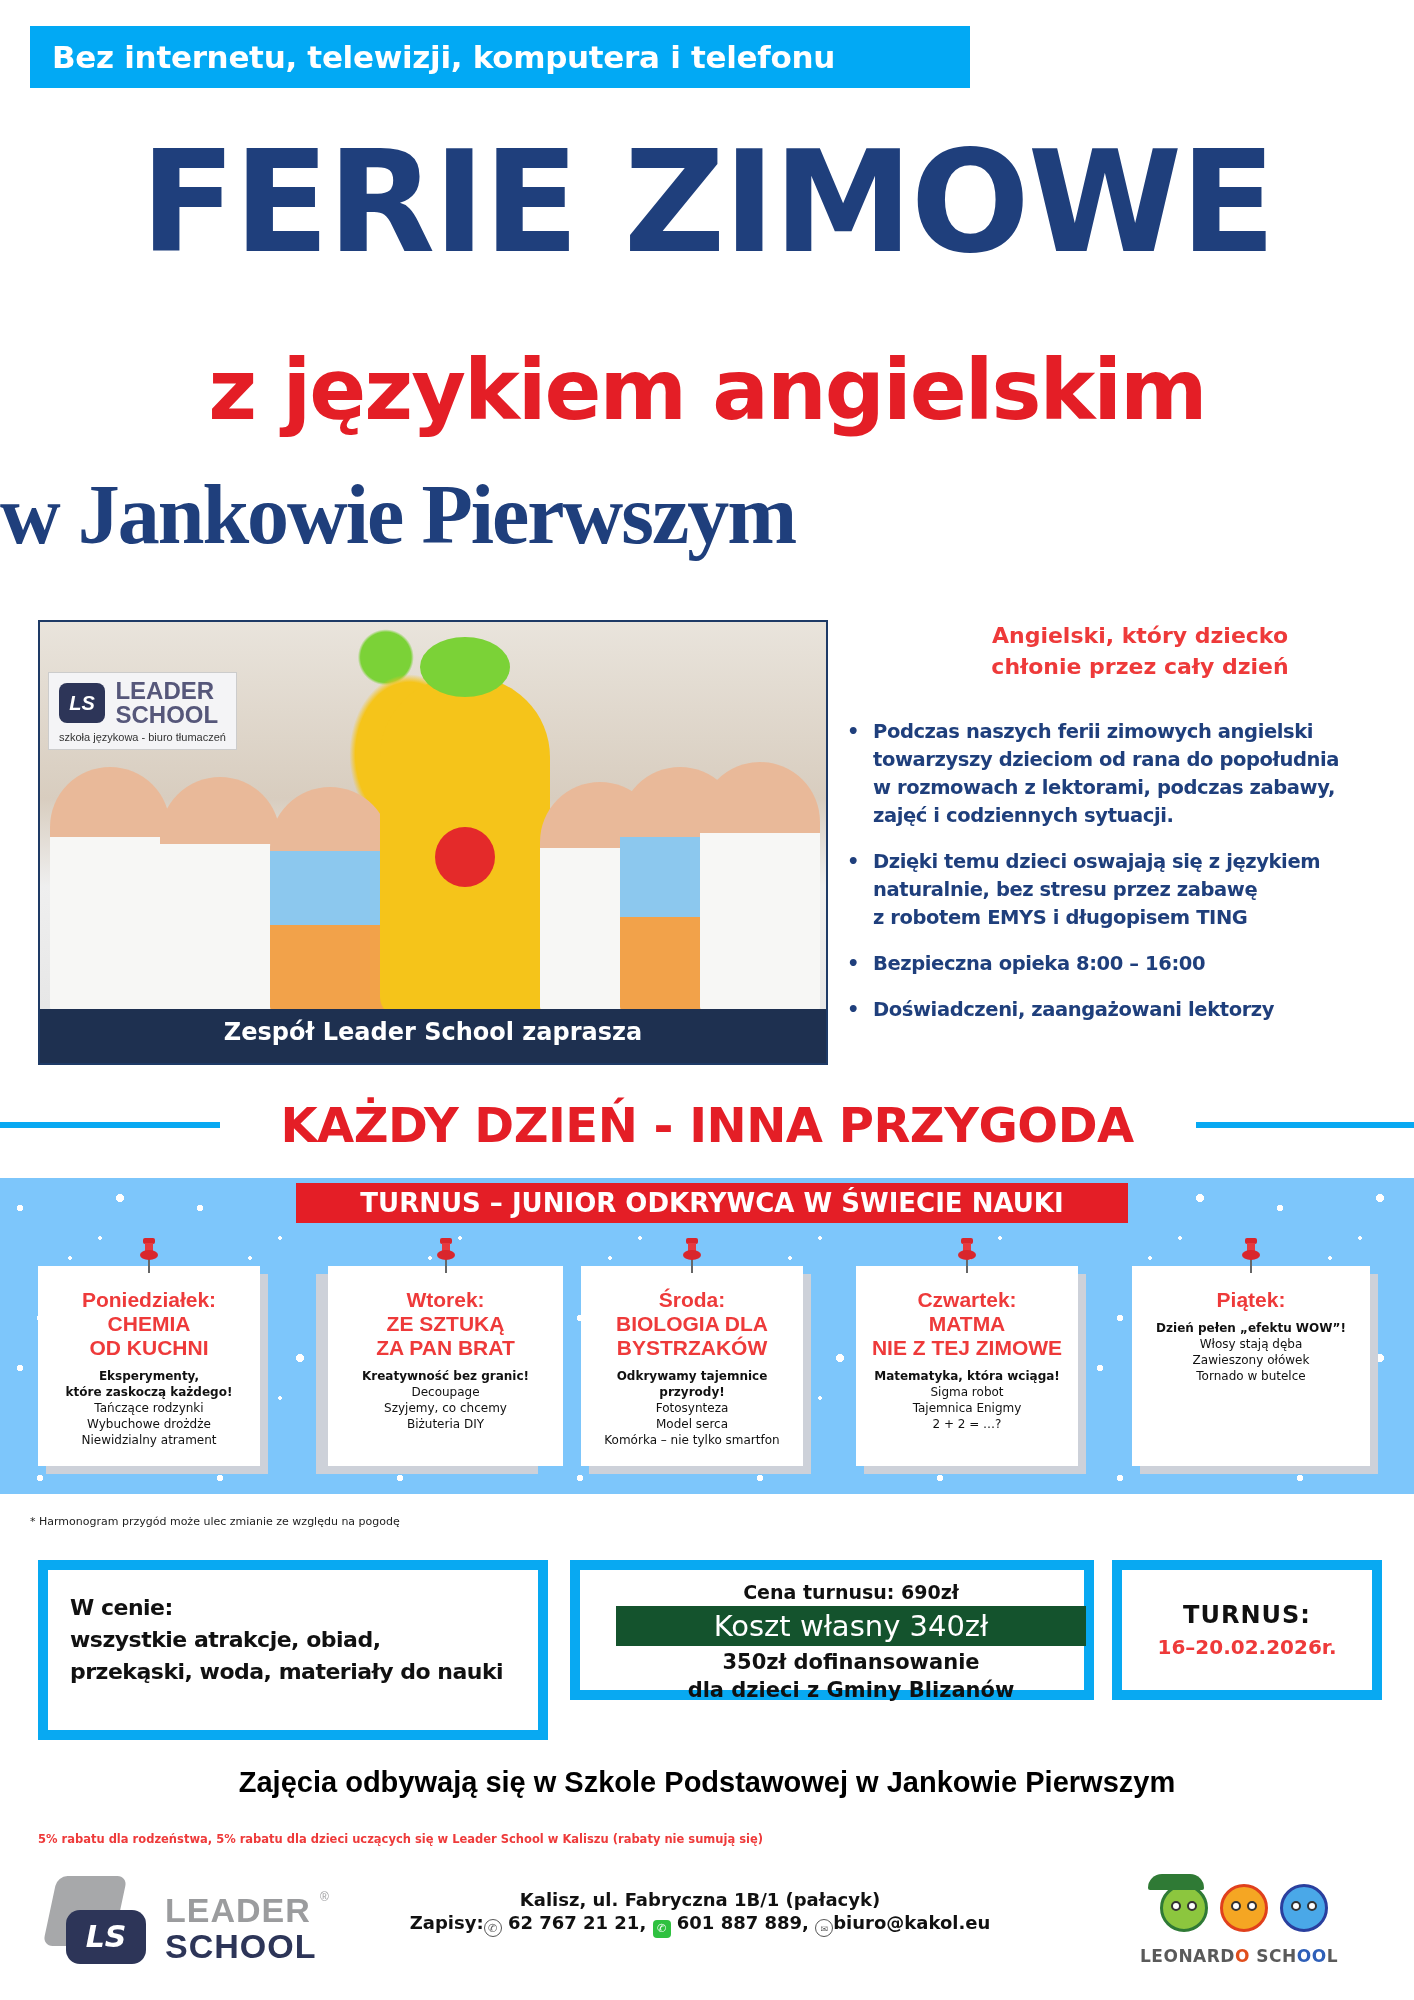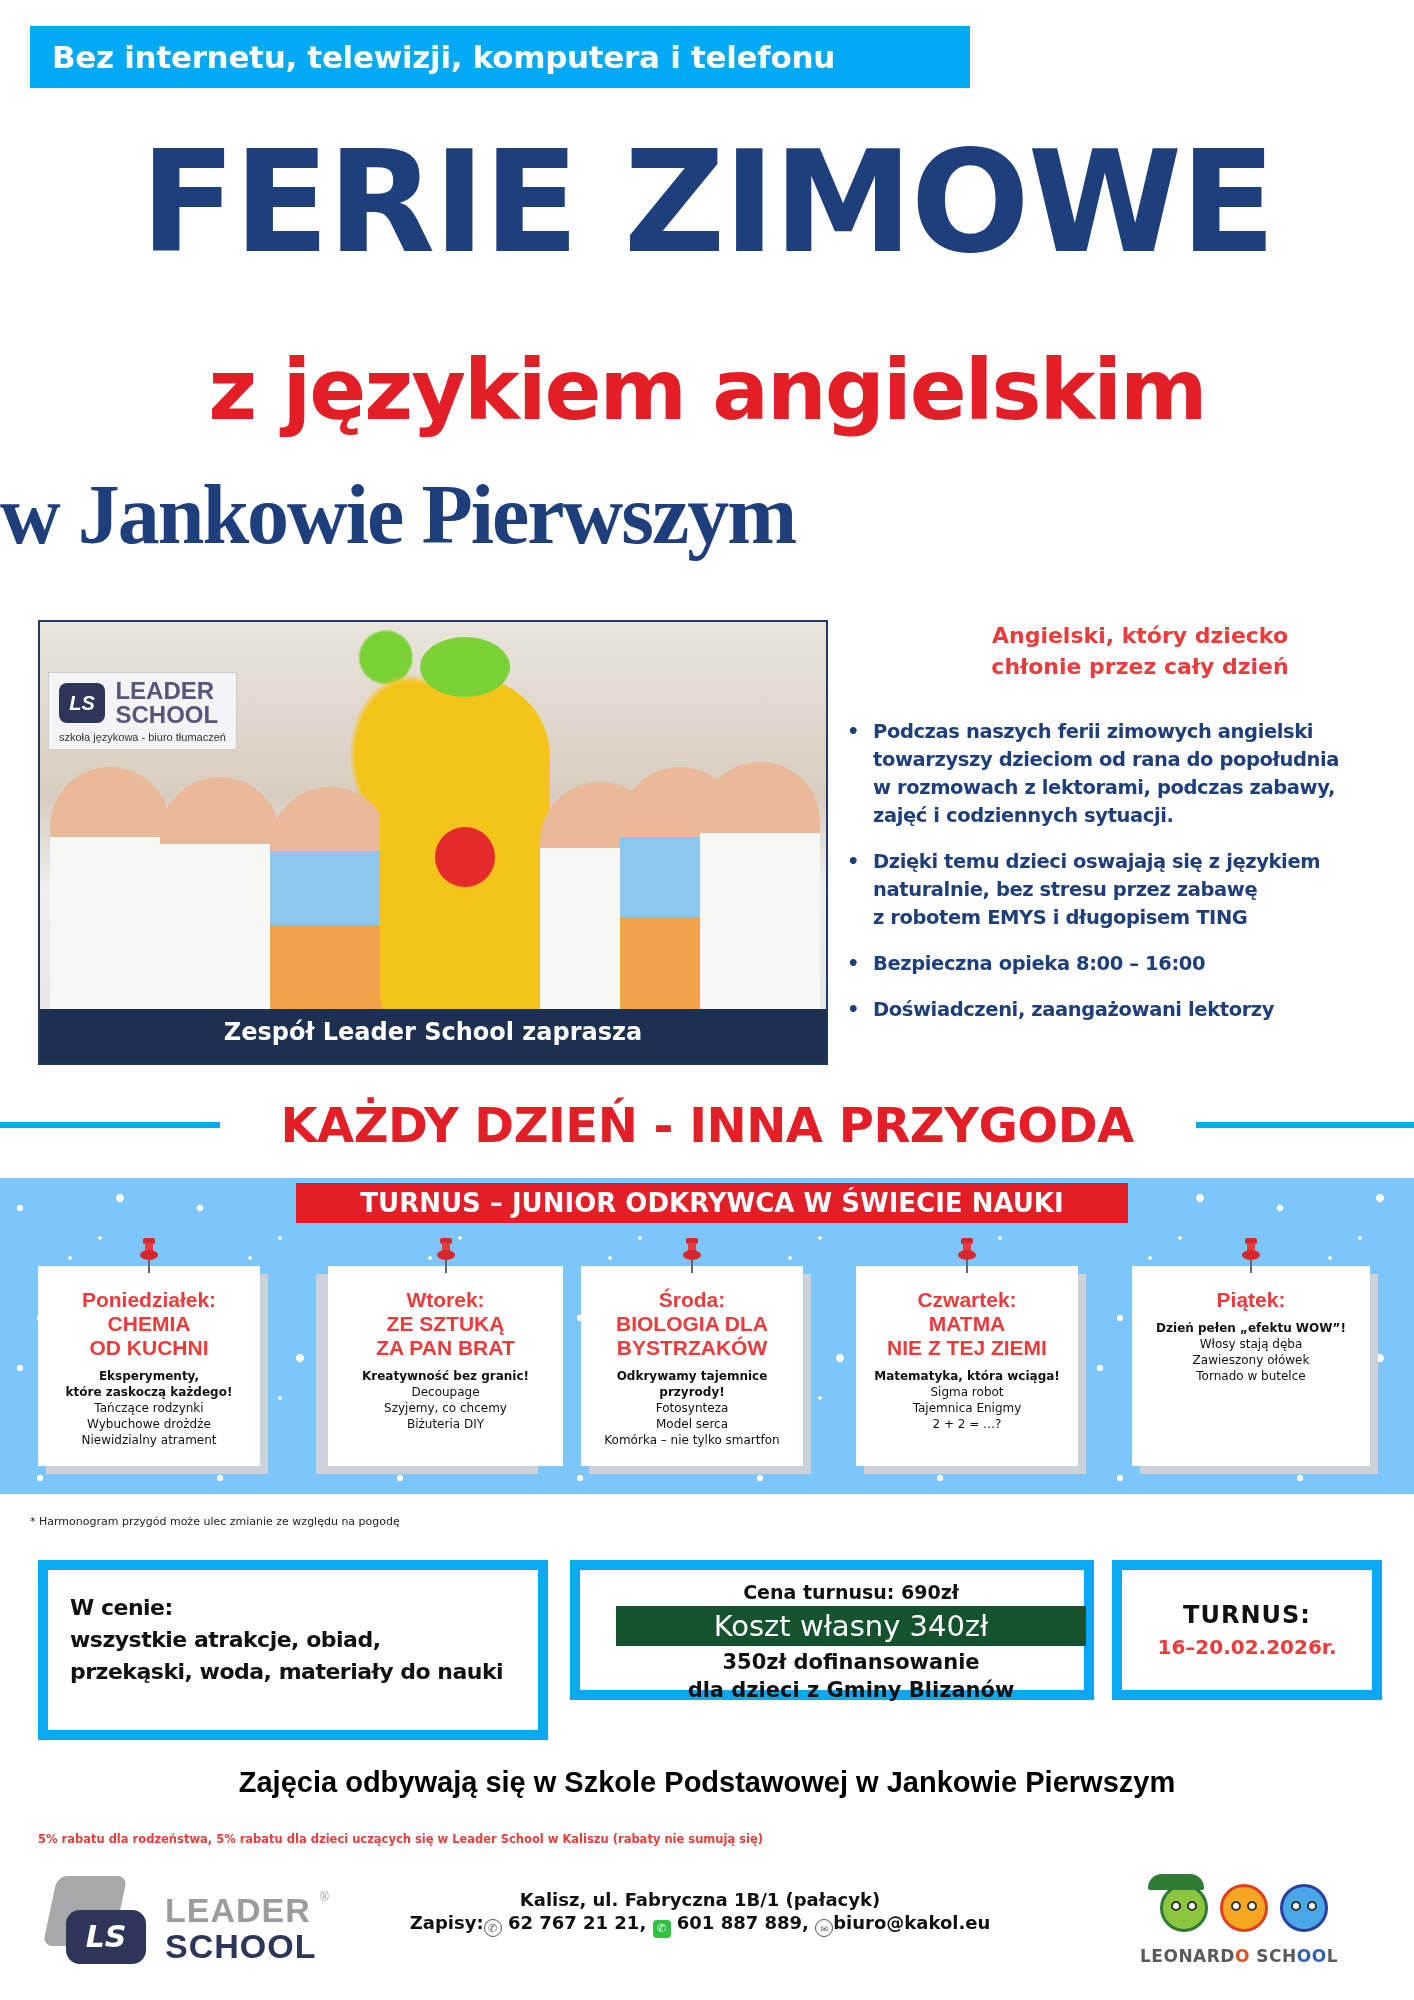--- a/index.html
+++ b/index.html
@@ -285,21 +285,21 @@
 <div class="card-shadow" style="left:864px; top:1274px; width:222px; height:200px;"></div>
 <div class="card" style="left:856px; top:1266px; width:222px; height:200px;">
   <svg class="pin" viewBox="0 0 22 38">
       <line x1="11" y1="22" x2="11" y2="37" stroke="#666" stroke-width="2"></line>
       <rect x="5" y="2" width="12" height="6" rx="2" fill="#d9262c"></rect>
       <rect x="7" y="7" width="8" height="9" fill="#e53a3f"></rect>
       <ellipse cx="11" cy="19" rx="9" ry="5" fill="#d9262c"></ellipse>
     </svg>
   <div class="day">Czwartek:</div>
   <div class="topic">MATMA
-NIE Z TEJ ZIEMI</div>
+NIE Z TEJ ZIMOWE</div>
   <div class="lead">Matematyka, która wciąga!</div>
   <div class="items">
       <div>Sigma robot</div>
       <div>Tajemnica Enigmy</div>
       <div>2 + 2 = …?</div>
     </div>
 </div>
 
 <div class="card-shadow" style="left:1140px; top:1274px; width:238px; height:200px;"></div>
 <div class="card" style="left:1132px; top:1266px; width:238px; height:200px;">

